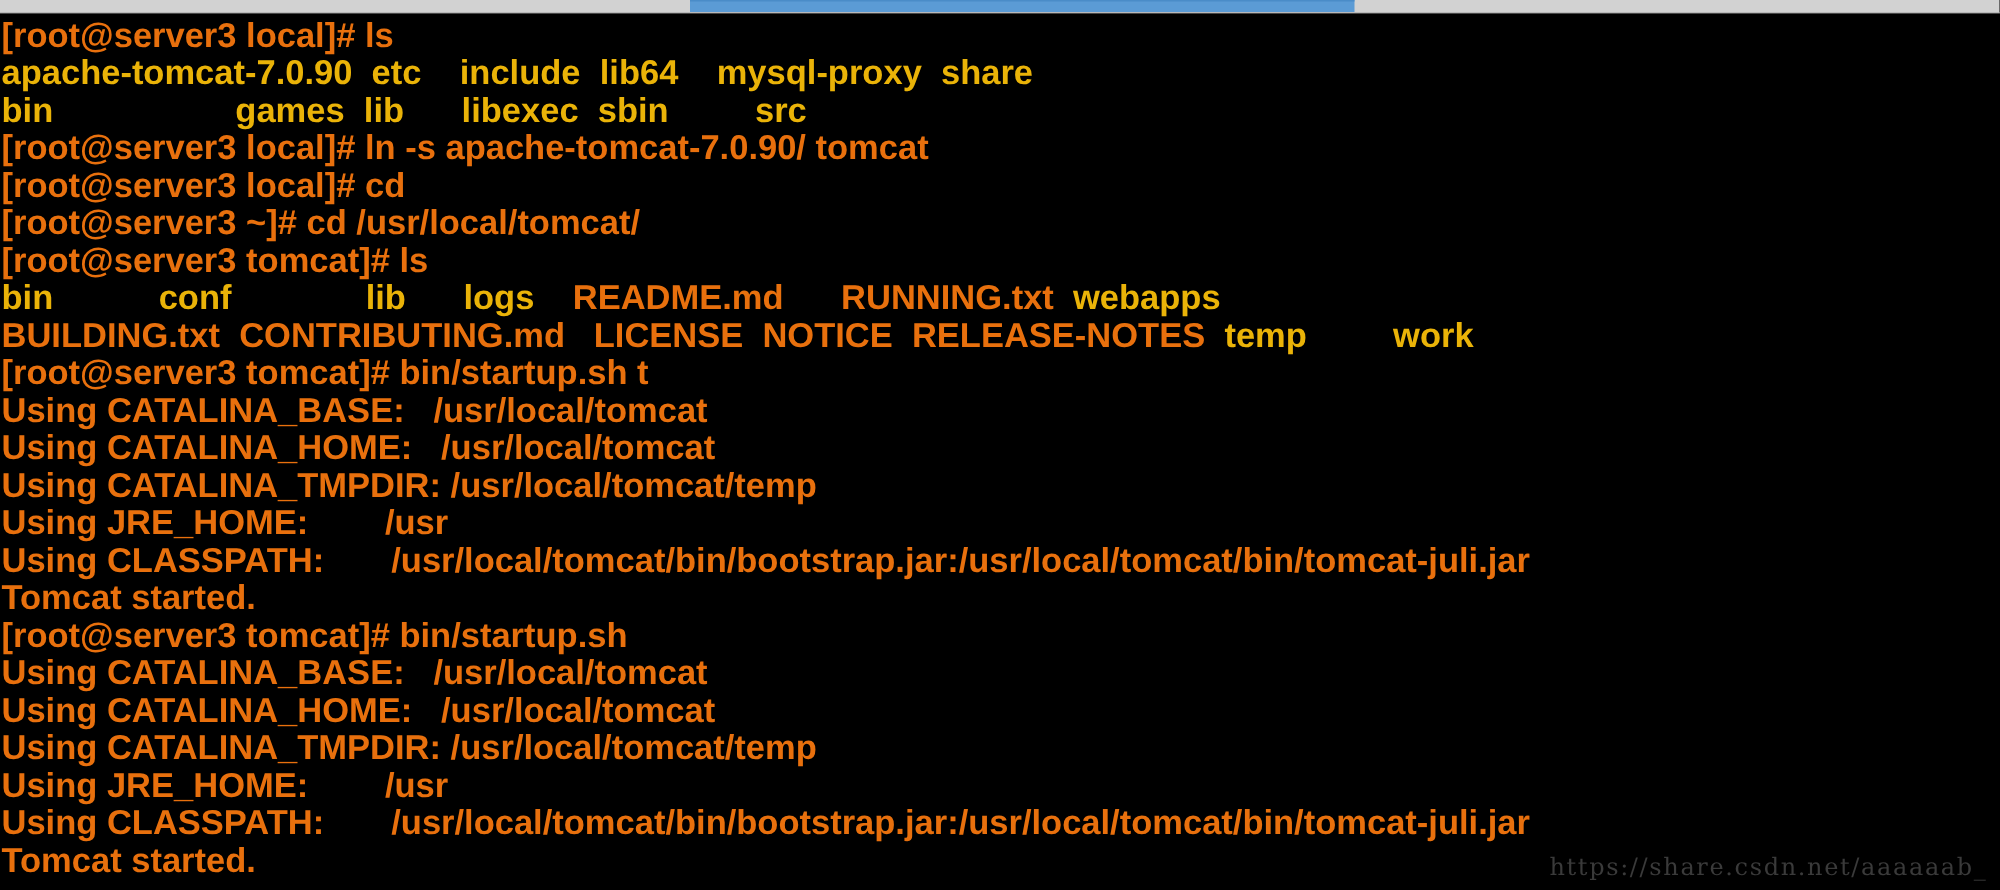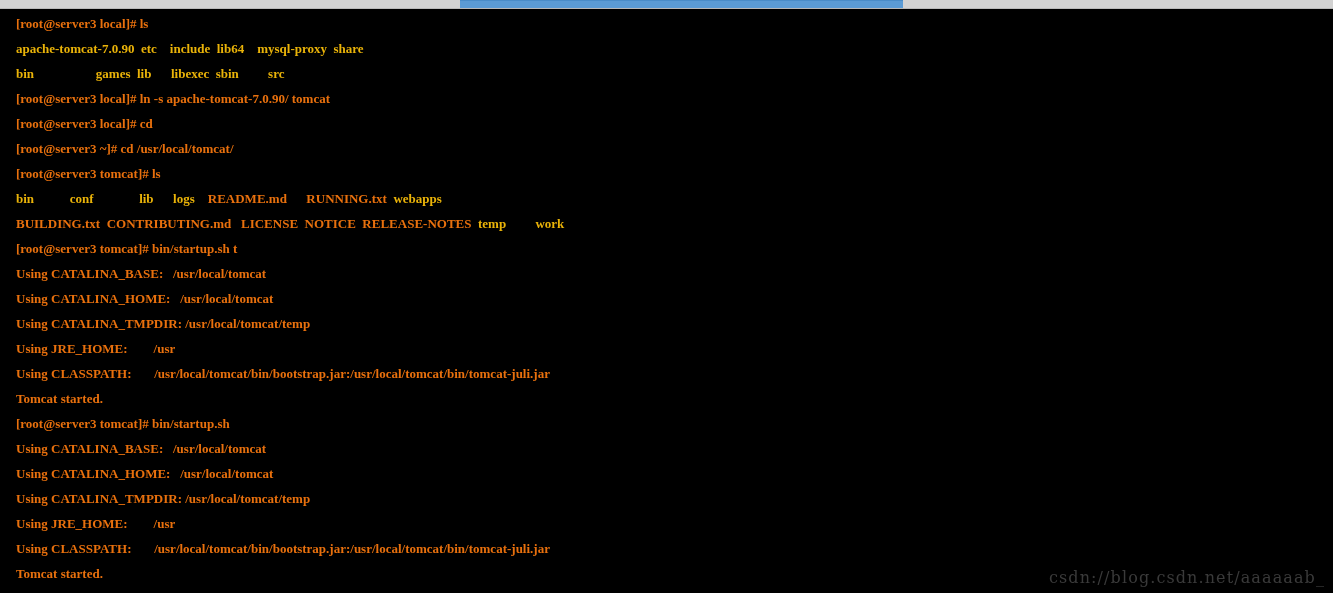--- a/index.html
+++ b/index.html
@@ -40,26 +40,26 @@
     top: 9px;
     left: 0;
     width: 1333px;
     height: 584px;
     background: #000000;
     overflow: hidden;
   }
   #screen {
     position: absolute;
     top: 2px;
-    left: 16px;
-    font-size: 13px;
+    left: 1px;
+    font-size: 23px;
     line-height: 25px;
     letter-spacing: 0px;
     white-space: pre;
-    font-family: Liberation Serif, serif;
+    font-family: Liberation Sans, sans-serif;
   }
   .ln {
     height: 25px;
     white-space: pre;
     font-weight: bold;
   }
   .c-orange { color: #e8700d; }
   .c-blue   { color: #eab308; }
 
   
@@ -76,14 +76,14 @@
 </style>
 </head>
 <body>
 
 <div id="scrollbar" style="background: rgb(210, 210, 210);">
   <div id="scroll-thumb" style="left: 460px; width: 443px; background: rgb(91, 155, 213);"></div>
 </div>
 
 <div id="terminal">
   <div id="screen"><div class="ln"><span class="c-orange">[root@server3 local]# ls</span></div><div class="ln"><span class="c-blue">apache-tomcat-7.0.90  etc    include  lib64    mysql-proxy  share</span></div><div class="ln"><span class="c-blue">bin                   games  lib      libexec  sbin         src</span></div><div class="ln"><span class="c-orange">[root@server3 local]# ln -s apache-tomcat-7.0.90/ tomcat</span></div><div class="ln"><span class="c-orange">[root@server3 local]# cd</span></div><div class="ln"><span class="c-orange">[root@server3 ~]# cd /usr/local/tomcat/</span></div><div class="ln"><span class="c-orange">[root@server3 tomcat]# ls</span></div><div class="ln"><span class="c-blue">bin           conf              lib      logs    </span><span class="c-orange">README.md      RUNNING.txt  </span><span class="c-blue">webapps</span></div><div class="ln"><span class="c-orange">BUILDING.txt  CONTRIBUTING.md   LICENSE  NOTICE  RELEASE-NOTES  </span><span class="c-blue">temp         work</span></div><div class="ln"><span class="c-orange">[root@server3 tomcat]# bin/startup.sh t</span></div><div class="ln"><span class="c-orange">Using CATALINA_BASE:   /usr/local/tomcat</span></div><div class="ln"><span class="c-orange">Using CATALINA_HOME:   /usr/local/tomcat</span></div><div class="ln"><span class="c-orange">Using CATALINA_TMPDIR: /usr/local/tomcat/temp</span></div><div class="ln"><span class="c-orange">Using JRE_HOME:        /usr</span></div><div class="ln"><span class="c-orange">Using CLASSPATH:       /usr/local/tomcat/bin/bootstrap.jar:/usr/local/tomcat/bin/tomcat-juli.jar</span></div><div class="ln"><span class="c-orange">Tomcat started.</span></div><div class="ln"><span class="c-orange">[root@server3 tomcat]# bin/startup.sh</span></div><div class="ln"><span class="c-orange">Using CATALINA_BASE:   /usr/local/tomcat</span></div><div class="ln"><span class="c-orange">Using CATALINA_HOME:   /usr/local/tomcat</span></div><div class="ln"><span class="c-orange">Using CATALINA_TMPDIR: /usr/local/tomcat/temp</span></div><div class="ln"><span class="c-orange">Using JRE_HOME:        /usr</span></div><div class="ln"><span class="c-orange">Using CLASSPATH:       /usr/local/tomcat/bin/bootstrap.jar:/usr/local/tomcat/bin/tomcat-juli.jar</span></div><div class="ln"><span class="c-orange">Tomcat started.</span></div></div>
-  <div id="watermark">csdn://blog.csdn.net/aaaaaab_</div>
+  <div id="watermark">https://share.csdn.net/aaaaaab_</div>
 </div>
 
 </body></html>

